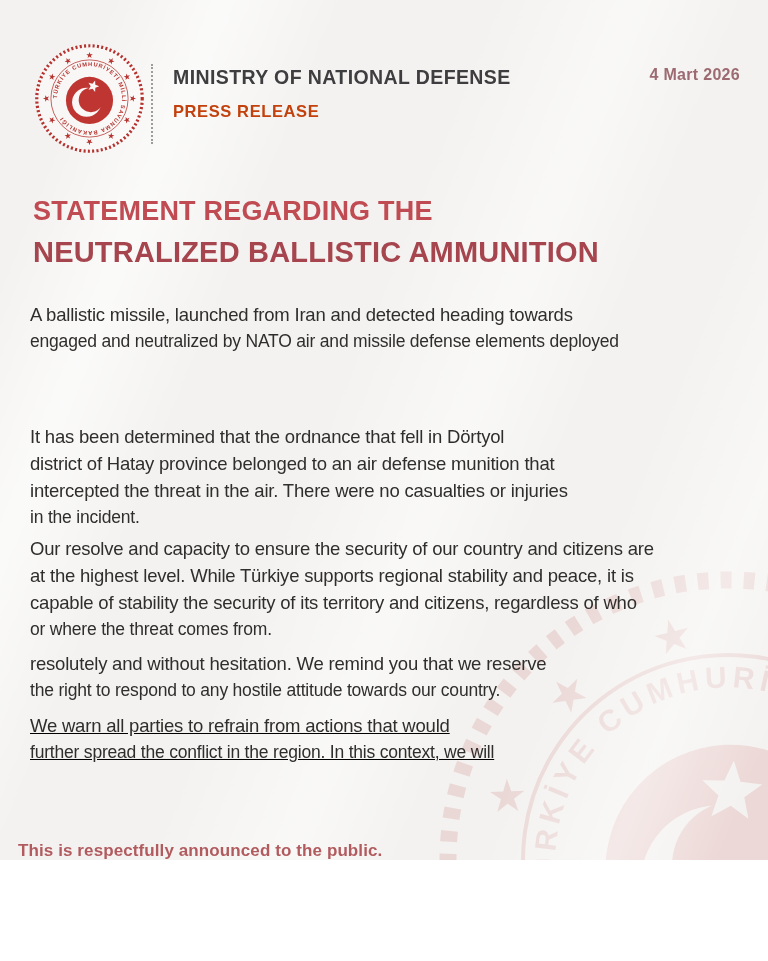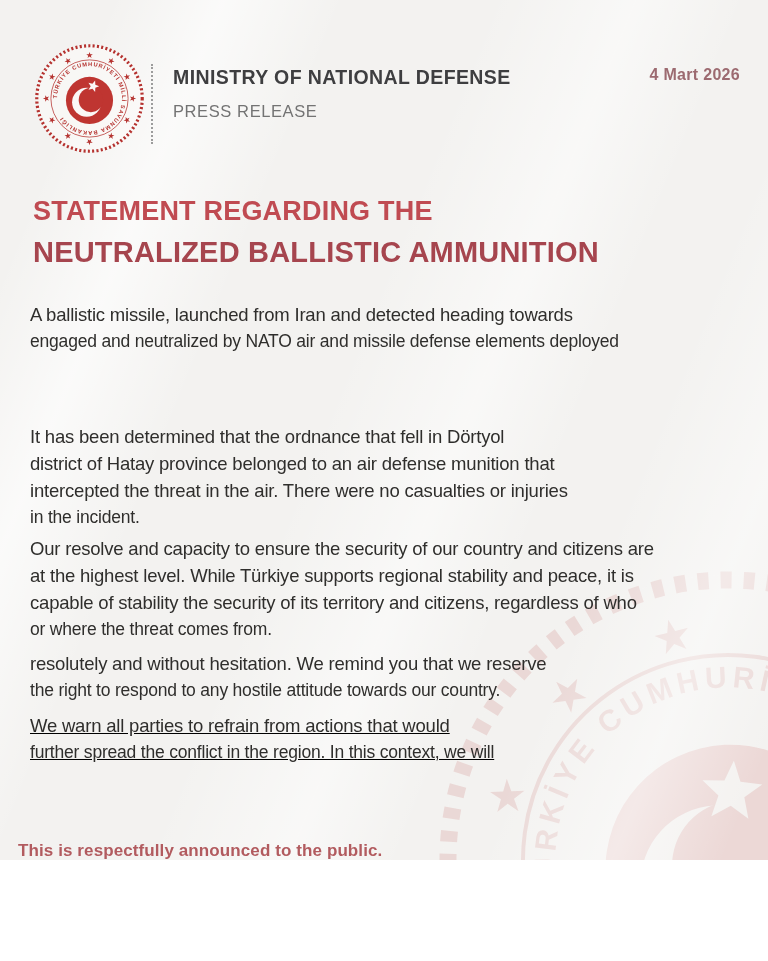--- a/index.html
+++ b/index.html
@@ -10,21 +10,21 @@
     background:
       linear-gradient(112deg, rgba(255,255,255,0) 10%, rgba(255,255,255,.65) 20%, rgba(255,255,255,0) 31%),
       linear-gradient(112deg, rgba(255,255,255,0) 44%, rgba(255,255,255,.5) 57%, rgba(255,255,255,0) 67%),
       linear-gradient(112deg, rgba(255,255,255,0) 74%, rgba(255,255,255,.45) 86%, rgba(255,255,255,0) 96%);}
   .layer{position:absolute;z-index:3;}
 
   
   .emblem{left:33px;top:42px;width:113px;height:113px;}
   .sep{left:151px;top:64px;height:80px;width:0;border-left:2px dotted #9c9c9c;}
   .ministry{left:173px;top:66px;font-size:19.5px;font-weight:600;color:#3e3e40;letter-spacing:.4px;}
-  .press{left:173px;top:102px;font-size:16.5px;font-weight:400;color:#737373;letter-spacing:.6px;}
+  .press{left:173px;top:102px;font-size:16.5px;font-weight:700;color:#c2410c;letter-spacing:.6px;}
   .date{right:28px;top:66px;font-size:16px;font-weight:600;color:#9c6a70;letter-spacing:.3px;}
 
   
   .title-l1{left:33px;top:196px;font-size:27px;font-weight:600;color:#c04b52;letter-spacing:.2px;}
   .title-l2{left:33px;top:236px;font-size:29px;font-weight:600;color:#a6454e;letter-spacing:.2px;}
 
   
   #paragraphs{position:absolute;inset:0;z-index:3;}
   .para{position:absolute;left:30px;right:26px;}
   .para:nth-child(1){top:301px;}

